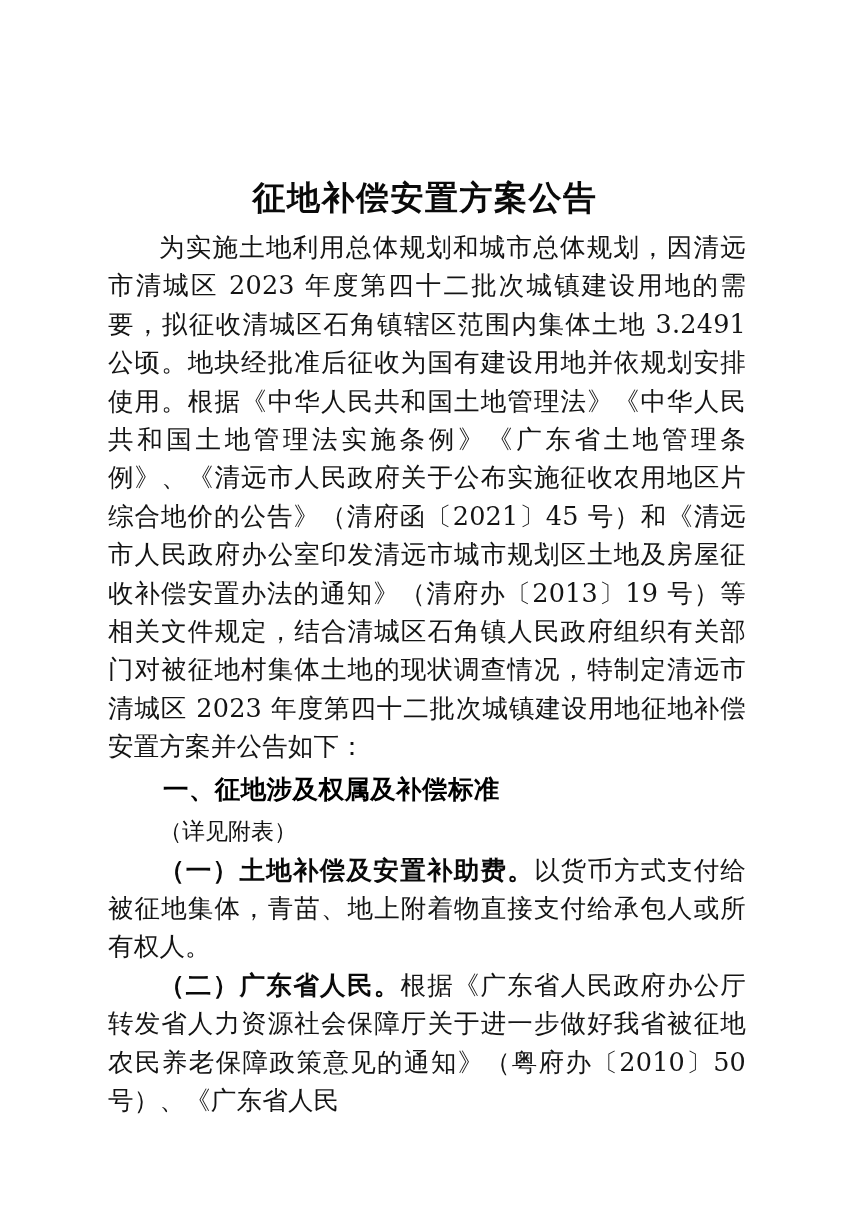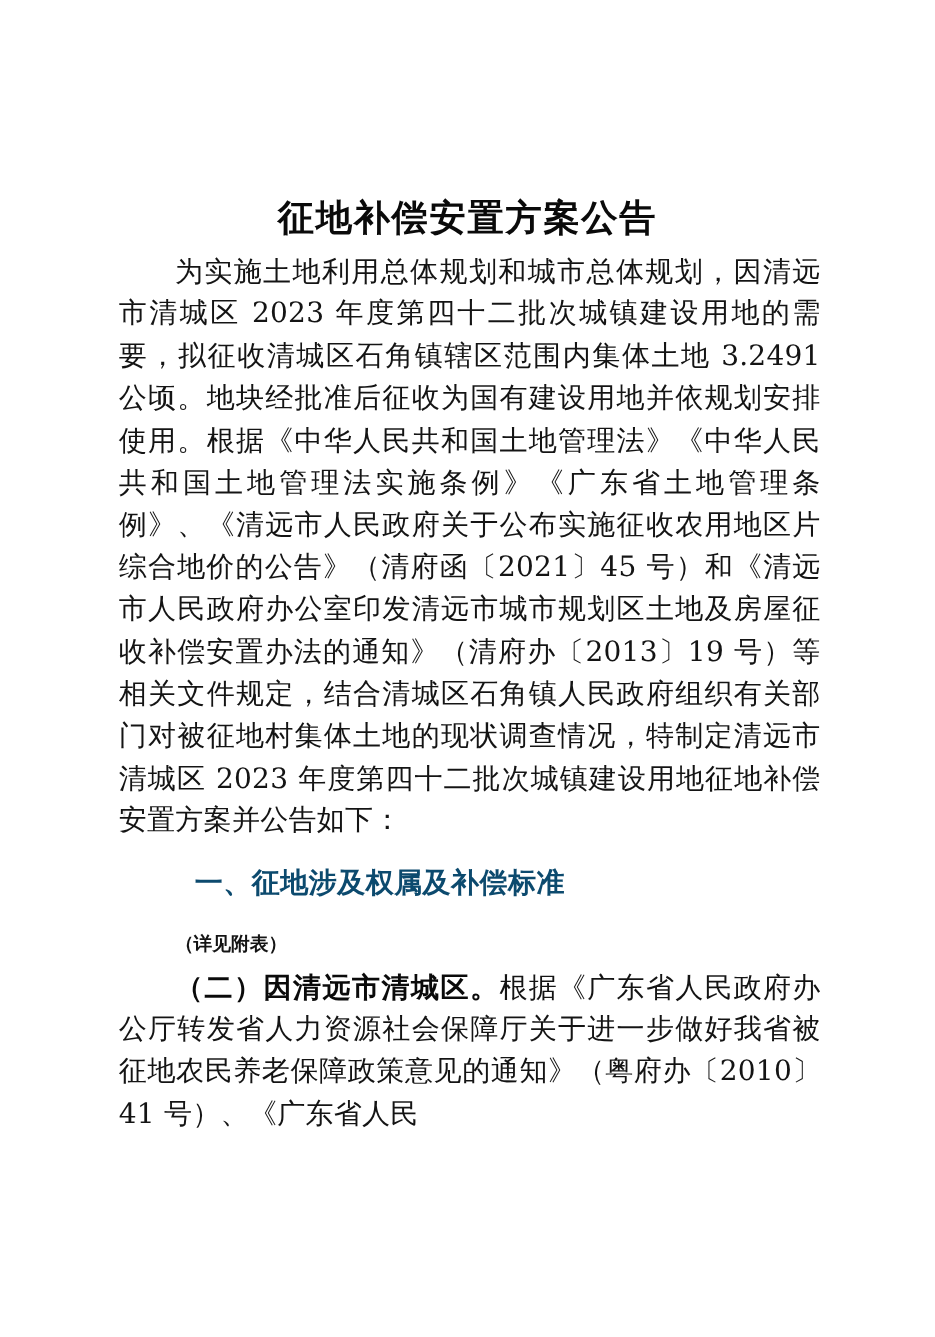--- a/index.html
+++ b/index.html
@@ -59,39 +59,38 @@
   }
 
   
   .heading {
     font-family: "DejaVu Sans", "Liberation Sans", sans-serif;
     font-weight: 700;
     font-size: 25.5px;
     line-height: 38.4px;
     letter-spacing: 0.4px;
     text-indent: 51px;
-    color: #0c4a6e;
-    margin: 18px;
+    color: #000000;
+    margin: 4px;
   }
 
   
   .runin {
     font-family: "DejaVu Sans", "Liberation Sans", sans-serif;
     font-weight: 700;
     letter-spacing: 0.4px;
     color: #0a0a0a;
   }
 
   .note {
-    font-size: 17px;
+    font-size: 23px;
     line-height: 38.4px;
     text-indent: 51px;
     color: #141414;
     margin: 0;
-    font-weight: bold;
   }
 
   
   #scan-speck {
     position: absolute;
     left: 112px;
     top: 736px;
     width: 2px;
     height: 7px;
     background: #d8d8d8;
@@ -109,18 +108,19 @@
 
   <div id="body-block">
 
     <p class="para indent2">为实施土地利用总体规划和城市总体规划，因清远市清城区 2023 年度第四十二批次城镇建设用地的需要，拟征收清城区石角镇辖区范围内集体土地 3.2491 公顷。地块经批准后征收为国有建设用地并依规划安排使用。根据《中华人民共和国土地管理法》《中华人民共和国土地管理法实施条例》《广东省土地管理条例》、《清远市人民政府关于公布实施征收农用地区片综合地价的公告》（清府函〔2021〕45 号）和《清远市人民政府办公室印发清远市城市规划区土地及房屋征收补偿安置办法的通知》（清府办〔2013〕19 号）等相关文件规定，结合清城区石角镇人民政府组织有关部门对被征地村集体土地的现状调查情况，特制定清远市清城区 2023 年度第四十二批次城镇建设用地征地补偿安置方案并公告如下：</p>
 
     <p class="heading">一、征地涉及权属及补偿标准</p>
 
     <p class="note">（详见附表）</p>
 
 
+    <p class="para indent2"><span class="runin">（一）土地补偿及安置补助费。</span><span>以货币方式支付给被征地集体，青苗、地上附着物直接支付给承包人或所有权人。</span></p>
 
-    <p class="para indent2"><span class="runin">（二）因清远市清城区。</span><span>根据《广东省人民政府办公厅转发省人力资源社会保障厅关于进一步做好我省被征地农民养老保障政策意见的通知》（粤府办〔2010〕41 号）、《广东省人民</span></p>
+    <p class="para indent2"><span class="runin">（二）广东省人民。</span><span>根据《广东省人民政府办公厅转发省人力资源社会保障厅关于进一步做好我省被征地农民养老保障政策意见的通知》（粤府办〔2010〕50 号）、《广东省人民</span></p>
 
   </div>
 
 </div>
 
 </body></html>

